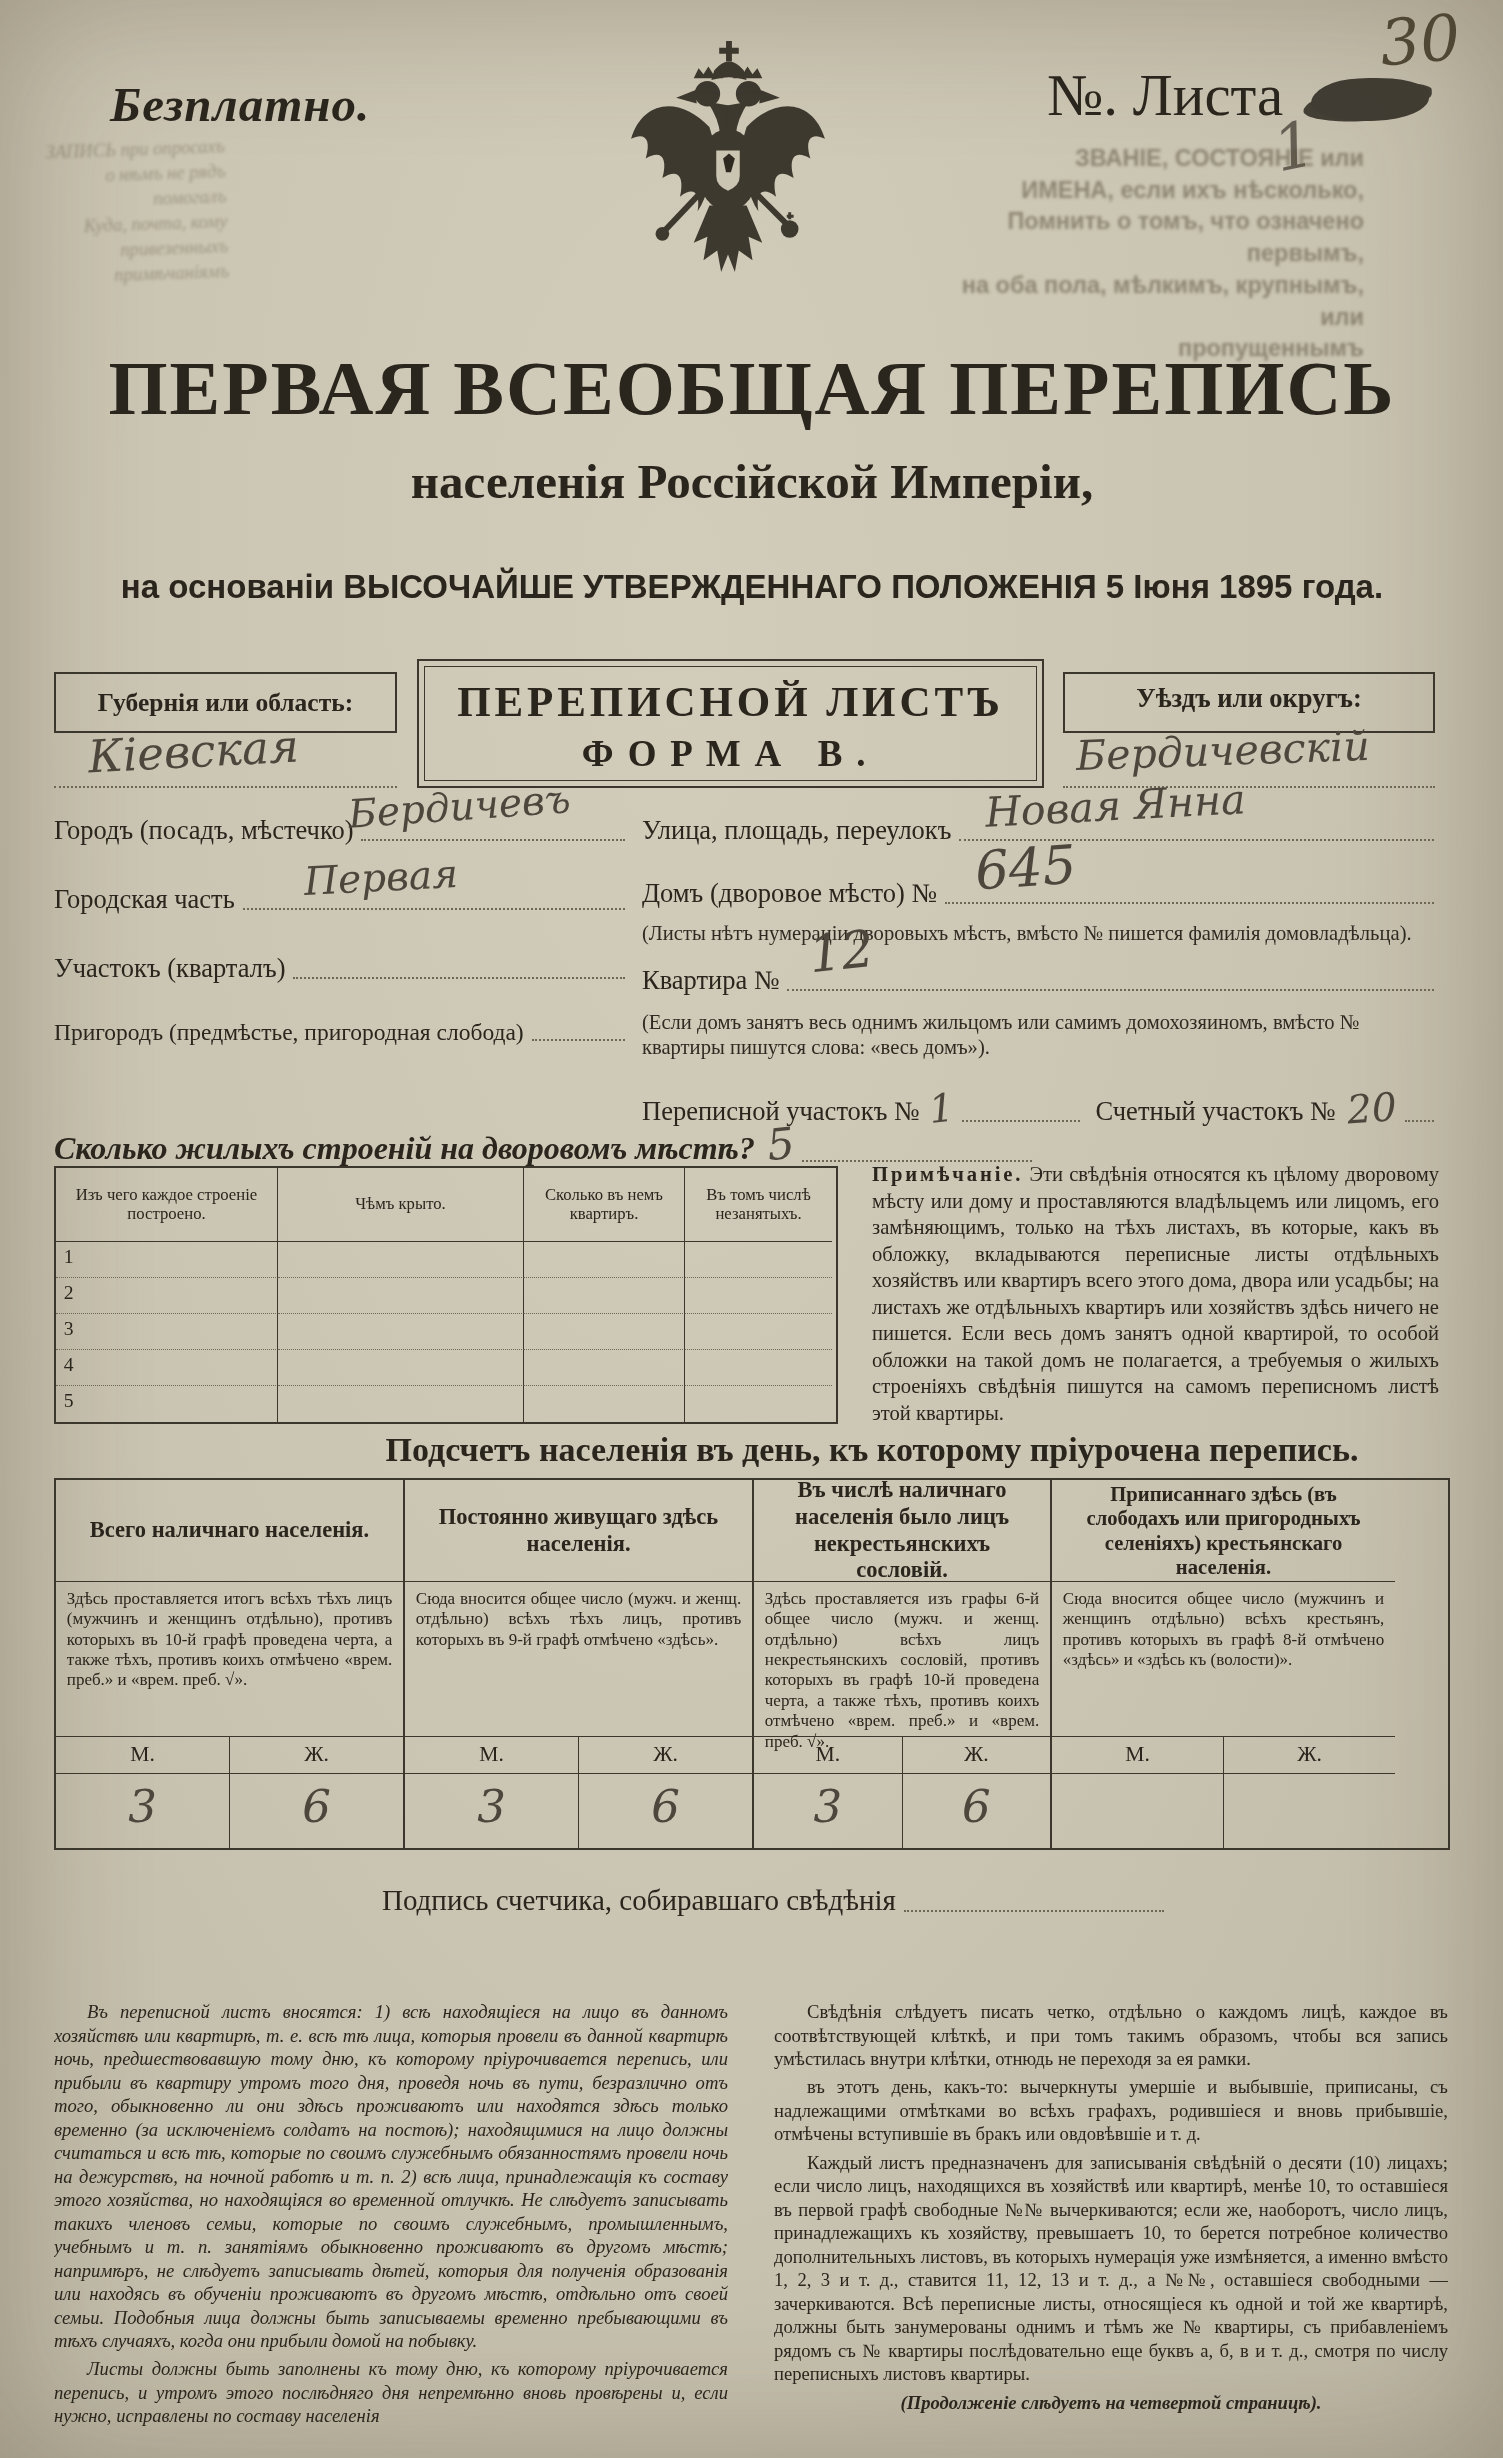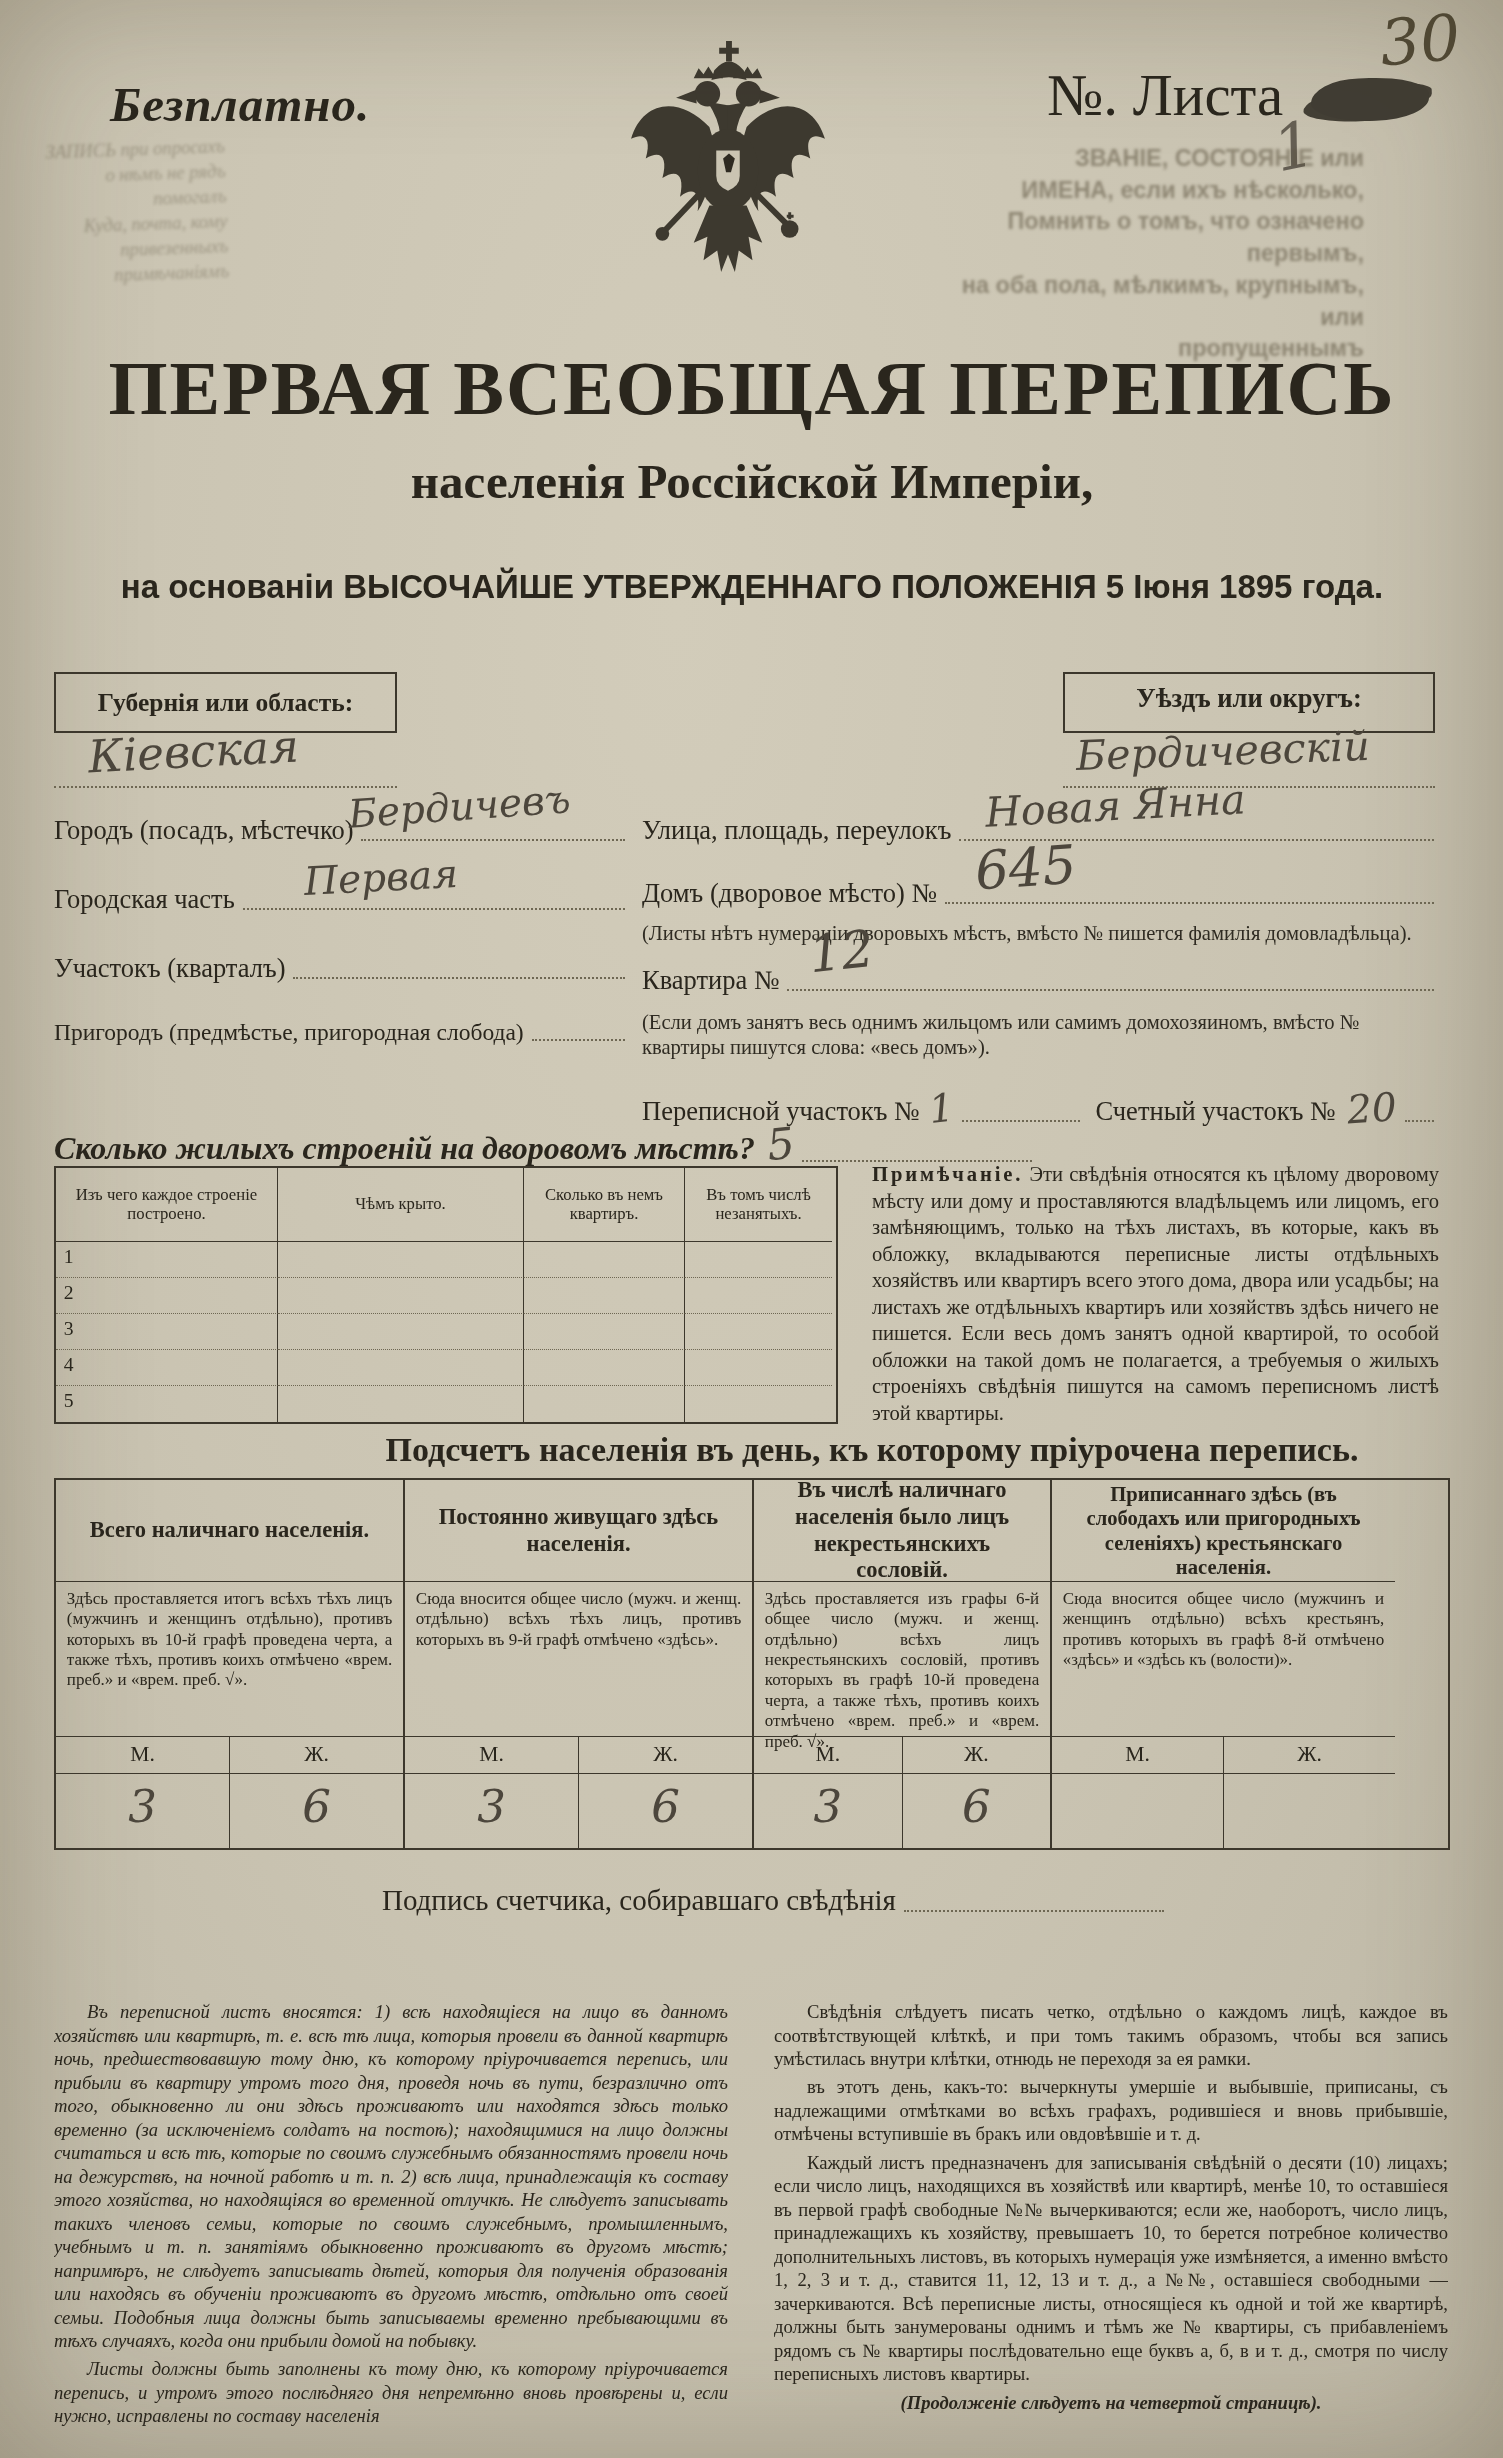--- a/index.html
+++ b/index.html
@@ -110,20 +110,24 @@
   </div>
 
   <div class="abs ctr b" style="left:0; top:345px; width:1504px; font-size:76px; letter-spacing:2px;">ПЕРВАЯ ВСЕОБЩАЯ ПЕРЕПИСЬ</div>
   <div class="abs ctr b" style="left:0; top:453px; width:1504px; font-size:49px;">населенія Россійской Имперіи,</div>
   <div class="abs ctr b" style="left:0; top:568px; width:1504px; font-size:33px; font-family:'Liberation Sans',sans-serif;">на основаніи ВЫСОЧАЙШЕ УТВЕРЖДЕННАГО ПОЛОЖЕНІЯ 5 Іюня 1895 года.</div>
 
   <div class="abs box ctr" style="left:54px; top:672px; width:343px; height:61px; font-size:25.5px; font-weight:bold; padding-top:13.7px;">Губернія или область:</div>
   <div class="abs dotline" style="left:54px; top:753px; width:343px; height:35px;"></div>
   <div class="abs hw" style="left:88px; top:725px; font-size:45px; transform:rotate(-3deg);">Кіевская</div>
 
+  <div class="abs" style="left:417px; top:659px; width:627px; height:129px; border:2.9px solid #3c372c; outline:1.5px solid #3c372c; outline-offset:-8.8px;">
+    <div class="ctr b" style="font-size:43px; letter-spacing:3.9px; margin-top:15.7px;">ПЕРЕПИСНОЙ ЛИСТЪ</div>
+    <div class="ctr b" style="font-size:37px; letter-spacing:13.7px; margin-top:5.9px;">ФОРМА В.</div>
+  </div>
 
   <div class="abs box ctr" style="left:1063px; top:672px; width:372px; height:61px; font-size:26.5px; font-weight:bold; padding-top:9px;">Уѣздъ или округъ:</div>
   <div class="abs dotline" style="left:1063px; top:753px; width:372px; height:35px;"></div>
   <div class="abs hw" style="left:1076px; top:727px; font-size:41px; transform:rotate(-2deg);">Бердичевскій</div>
 
   <div class="abs field" style="left:54px; top:815px; width:573px; font-size:26.5px;">
     <span class="lbl">Городъ (посадъ, мѣстечко)</span>
     <span class="dots"></span>
     <span class="hw abs" style="left:294px; top:-31px; font-size:39px; transform:rotate(-4deg);">Бердичевъ</span>
   </div>

